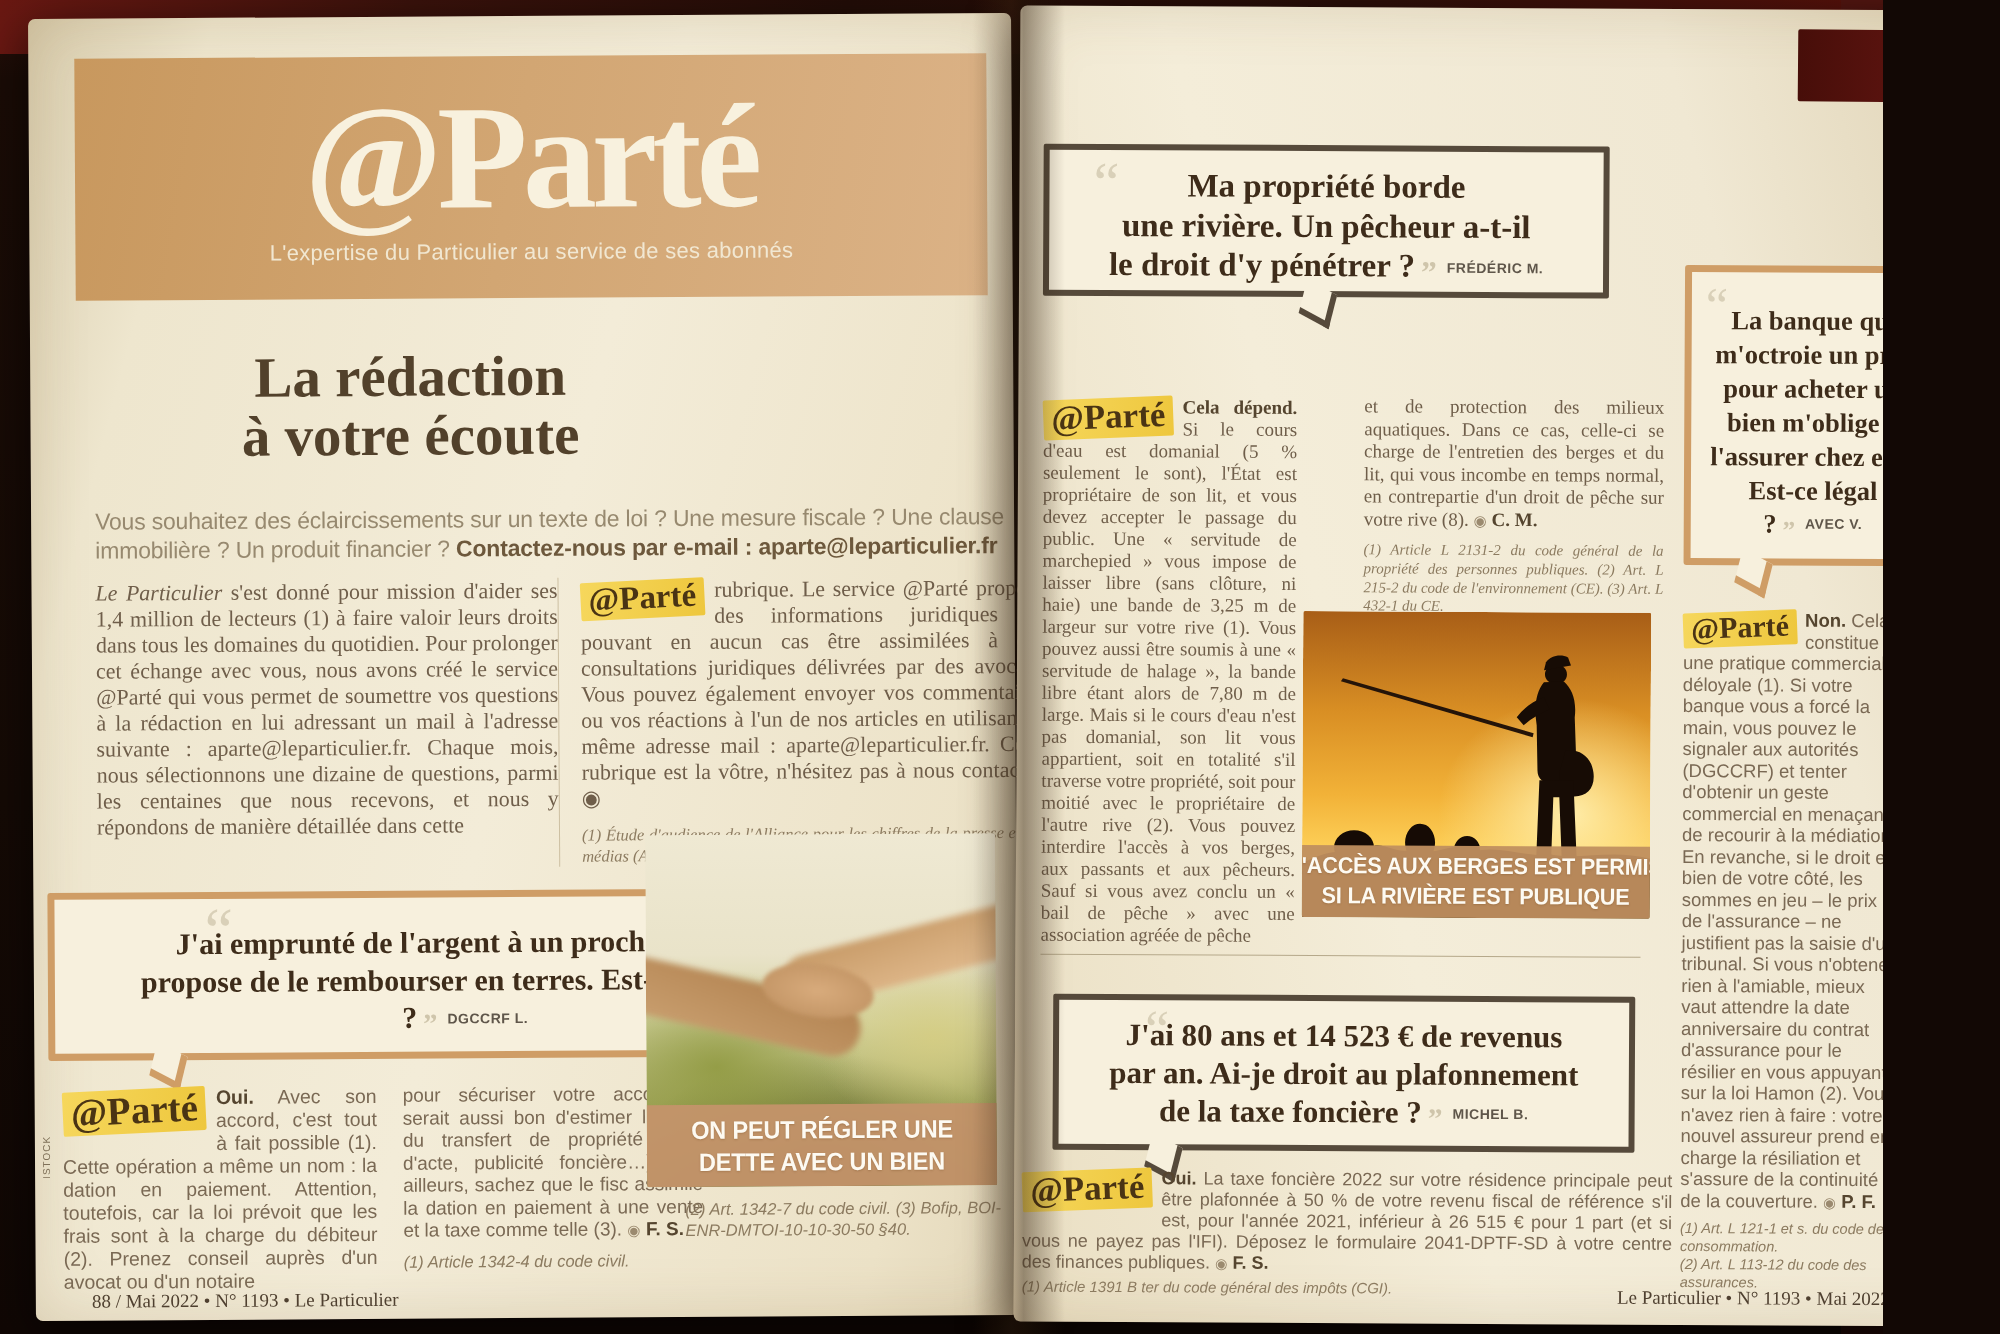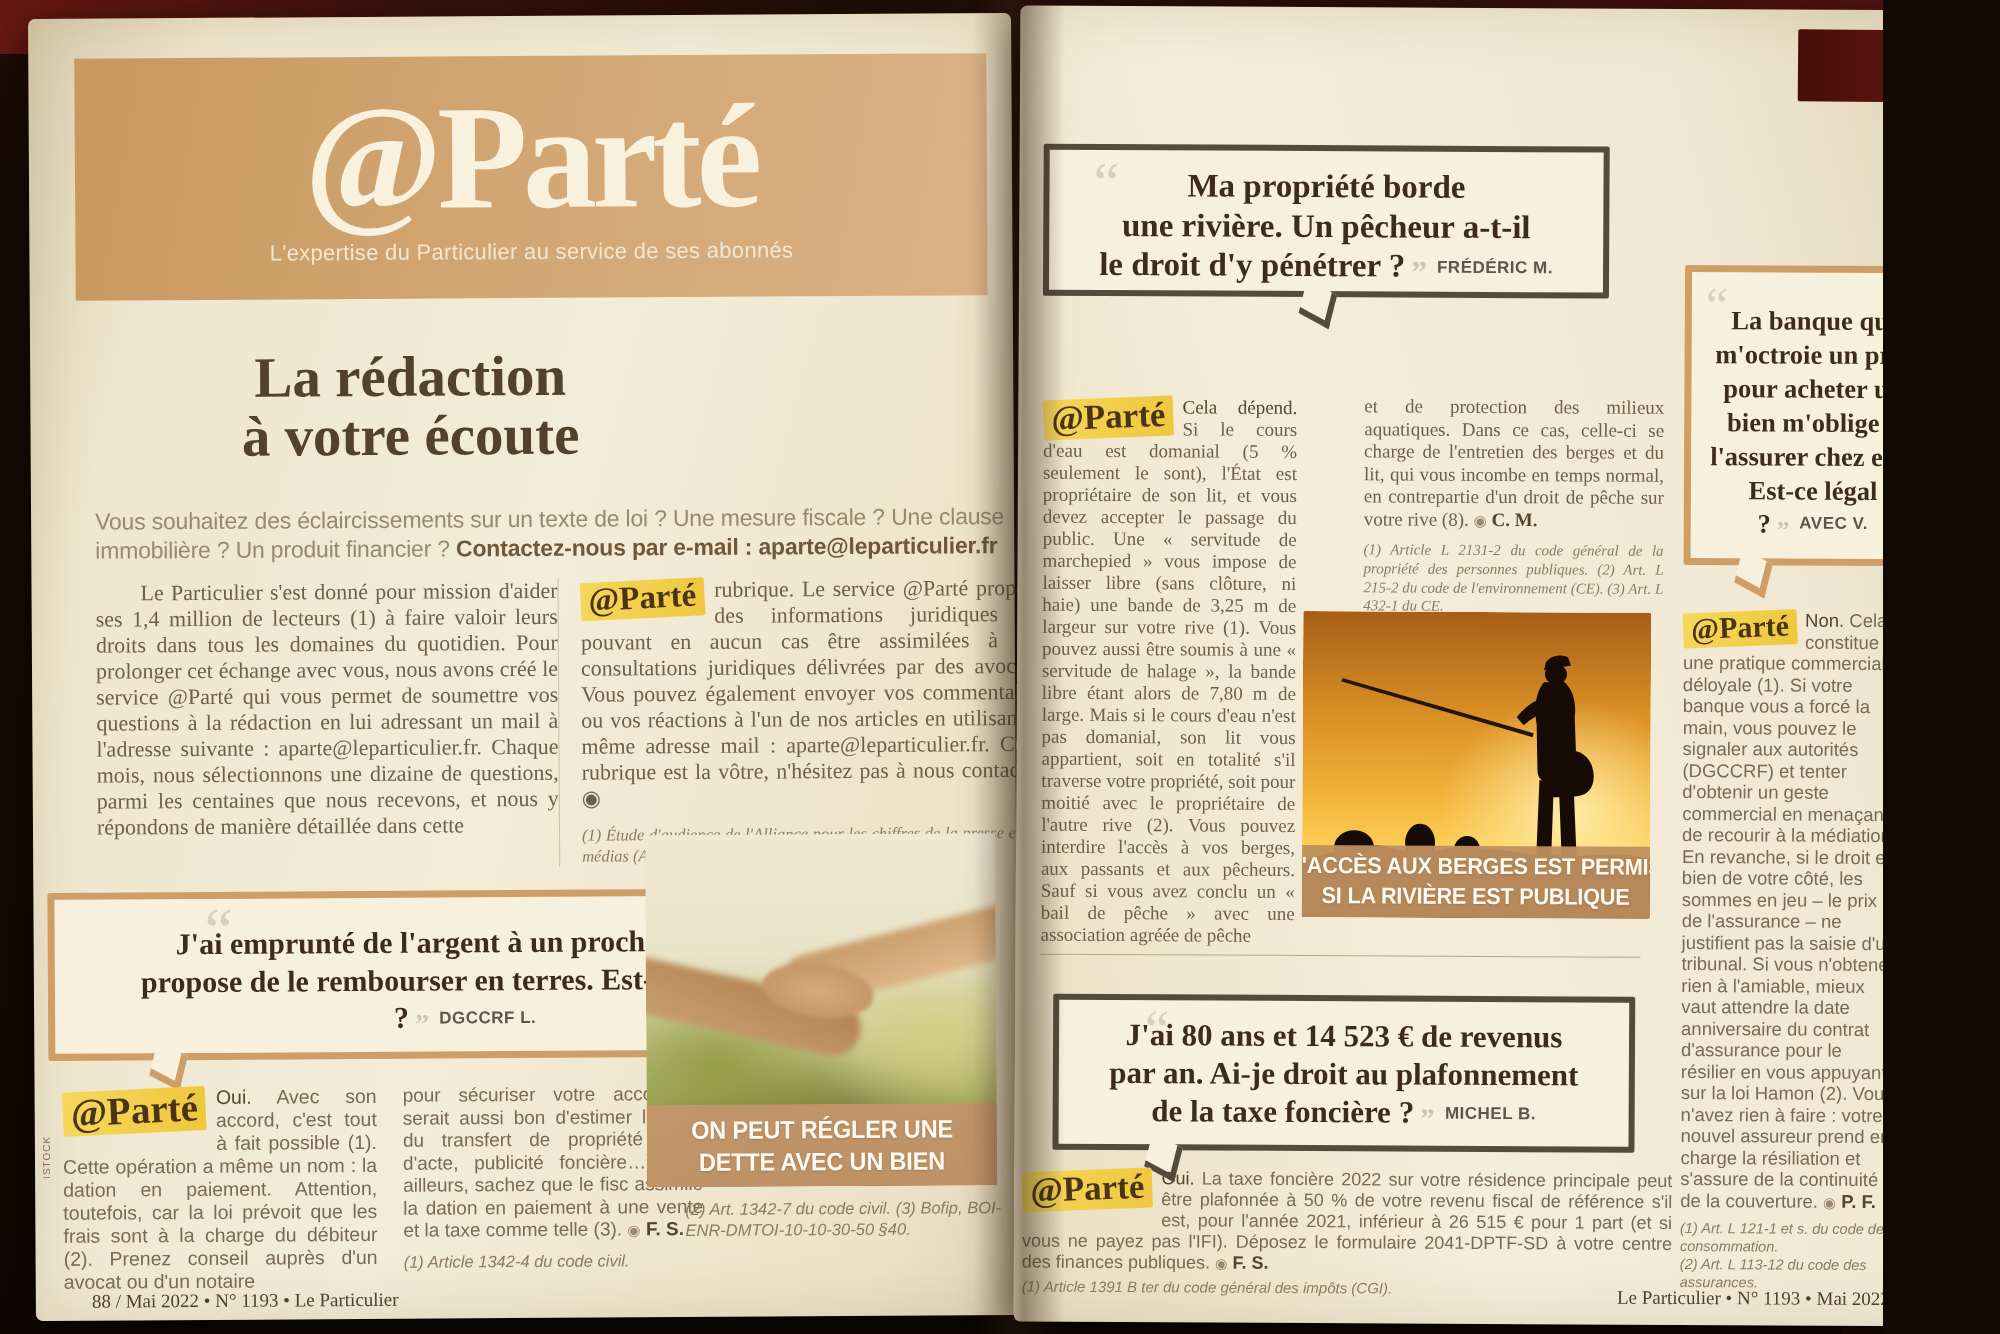--- a/index.html
+++ b/index.html
@@ -34,45 +34,45 @@
   .headline{position:absolute;left:50px;top:330px;width:660px;text-align:center;
          font-family:"Liberation Serif",serif;font-weight:700;font-size:57px;line-height:1.04;color:#52412b;}
   .intro{position:absolute;left:64px;top:466px;width:948px;font-size:23px;line-height:1.26;
          color:#97896f;letter-spacing:-.2px;}
   .intro b{color:#6d583c;}
 
   .bodycols{position:absolute;left:64px;top:562px;width:950px;display:flex;}
   .bcol{font-family:"Liberation Serif",serif;font-size:22px;line-height:26px;color:#6f5e4a;text-align:justify;}
   .bcol1{width:462px;margin-right:20px;}
   .bcol2{flex:1;border-left:1px solid #cdc0a2;padding-left:22px;}
-  .it{margin-left:45px;}
+  .it{font-style:italic;}
   .chip{display:inline-block;font-family:"Liberation Serif",serif;font-weight:700;color:#4a3414;
         background:linear-gradient(100deg,#f6d75c,#eec73d);padding:1px 8px 4px;transform:rotate(-2.5deg);
         border-radius:2px;line-height:1;}
   .chip-sm{float:left;font-size:33px;margin:3px 10px 2px 0;}
   .chip-big{float:left;font-size:39px;margin:3px 10px 3px 0;}
   .chip-mid{float:left;font-size:35px;margin:2px 9px 2px 0;}
   .chip-rt{float:left;font-size:30px;margin:2px 8px 2px 0;}
   .fnote{font-style:italic;font-size:16.5px;line-height:1.25;color:#8c7b60;}
   .bcol2 .fnote{margin-top:14px;}
 
   .qbox{position:absolute;background:#f7f0dd;}
   .qbox.tan{border:7px solid #cf9d66;border-radius:3px;}
   .qbox.dark{border:6px solid #564a3b;border-radius:2px;}
   .openq{position:absolute;font-family:"Liberation Serif",serif;line-height:1;color:#d9d0b8;}
   .closeq{font-family:"Liberation Serif",serif;color:#cfc5ab;font-size:.95em;vertical-align:-6px;margin-left:6px;}
-  .author{font-family:"Liberation Sans",sans-serif;font-weight:700;font-size:17px;color:#5f564a;
+  .author{font-family:"Liberation Sans",sans-serif;font-weight:700;font-size:14px;color:#5f564a;
           letter-spacing:.5px;margin-left:10px;vertical-align:4px;}
   .qtext{font-family:"Liberation Serif",serif;font-weight:700;color:#3e2c1a;text-align:center;}
   .tail{position:absolute;width:34px;height:34px;background:#f7f0dd;transform:rotate(28deg) skewX(14deg);}
   .tail.tan{border-right:7px solid #cf9d66;border-bottom:7px solid #cf9d66;}
   .tail.dark{border-right:6px solid #564a3b;border-bottom:6px solid #564a3b;}
 
   .ans{position:absolute;}
-  .lead{font-weight:400;color:#55452f;}
+  .lead{font-weight:700;color:#55452f;}
   .sig{font-weight:700;color:#55452f;}
   .endmark{color:#9b8a6f;font-size:.8em;}
   .sans-ans{font-family:"Liberation Sans",sans-serif;color:#7a6954;text-align:justify;}
   .serif-ans{font-family:"Liberation Serif",serif;color:#6f5e4a;text-align:justify;}
 
   .photo{position:absolute;overflow:hidden;border-radius:2px;}
   .caption-band{position:absolute;left:0;right:0;bottom:0;background:rgba(196,148,106,.95);
         display:flex;flex-direction:column;align-items:center;justify-content:center;}
   .caption-line{color:#fdfaf2;font-weight:700;letter-spacing:-.2px;transform:scaleX(.94);line-height:1.3;
         text-shadow:0 1px 2px rgba(120,80,40,.35);white-space:nowrap;}

